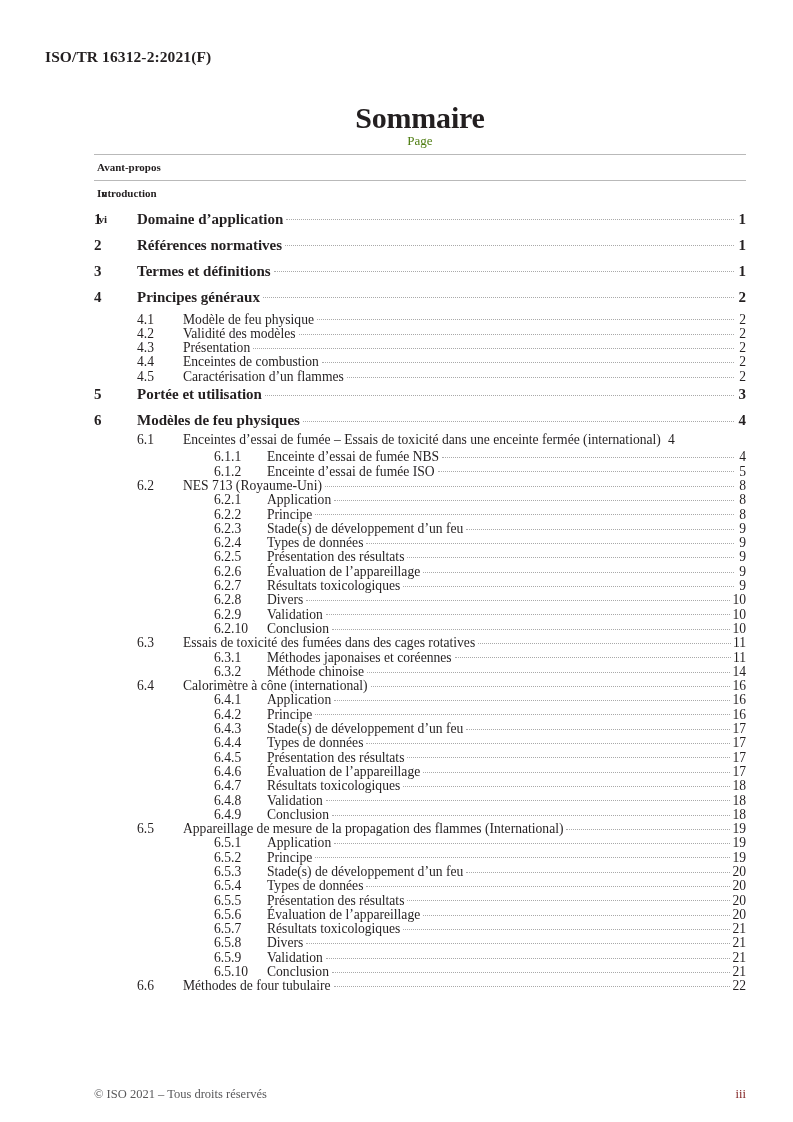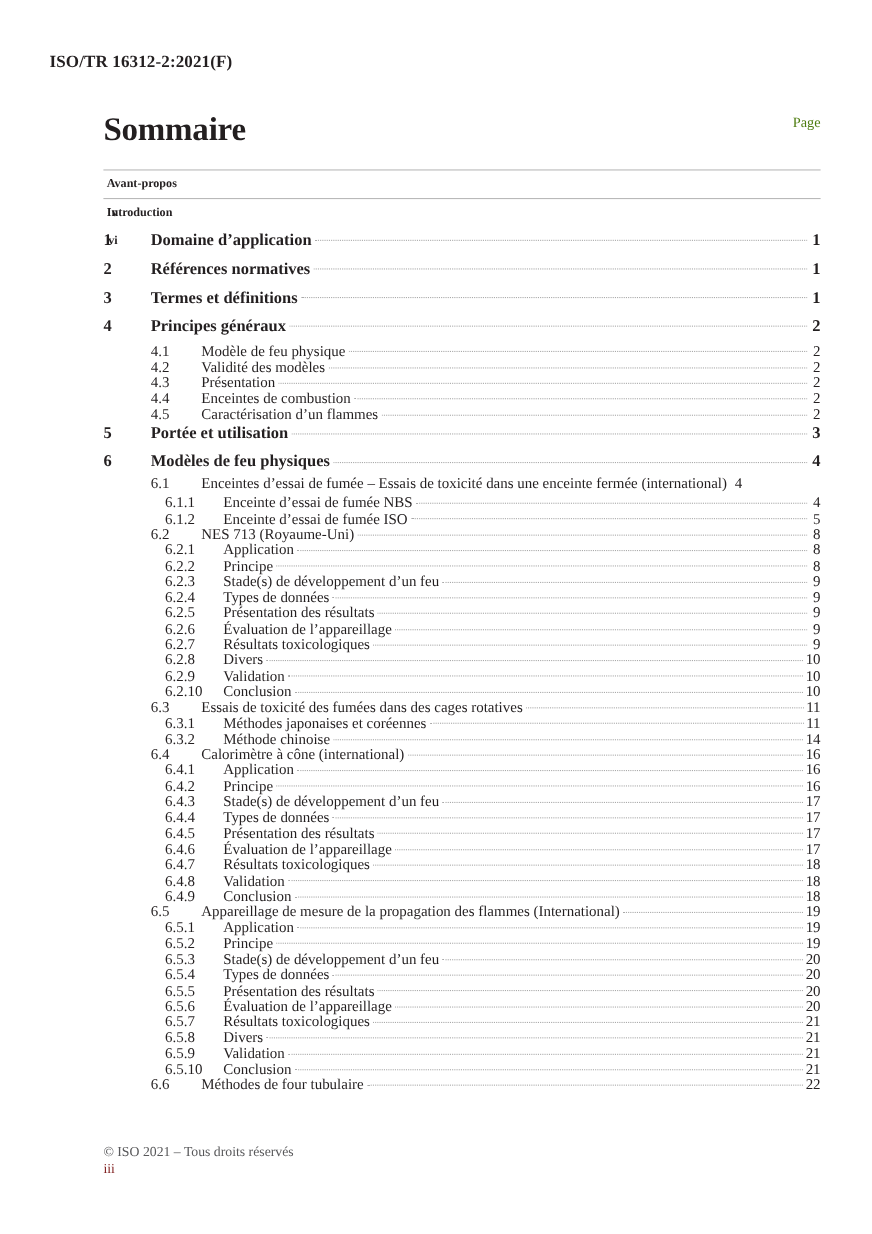--- a/index.html
+++ b/index.html
@@ -37,22 +37,23 @@
     color: #231f20;
   }
 
   
   .title-row {
     position: absolute;
     top: 103px;
     left: 94px;
     width: 652px;
     display: flex;
-    align-items: flex-start;
+    align-items: center;
     justify-content: space-between;
+    flex-direction: column;
   }
   .doc-title {
     font-size: 30px;
     font-weight: bold;
     line-height: 1;
     letter-spacing: -0.2px;
   }
   .page-col-label {
     font-size: 13px;
     font-weight: normal;
@@ -145,35 +146,34 @@
   }
   .lvl-2 .num { width: 46px; margin-left: 43px; }
 
   
   .lvl-3 {
     font-weight: normal;
     font-size: 13.6px;
     height: 14.3px;
     line-height: 14.3px;
   }
-  .lvl-3 .num { width: 53px; margin-left: 56px; }
+  .lvl-3 .num { width: 53px; margin-left: 120px; }
   .no-leader .pg { margin-left: 4px; }
 
   
   .doc-footer {
     position: absolute;
-    bottom: 52px;
+    bottom: 20px;
     left: 94px;
     width: 652px;
     display: flex;
     align-items: baseline;
     justify-content: space-between;
     font-size: 12.5px;
     color: #58585a;
-    flex-direction: column;
   }
   .folio { font-size: 12.5px; color: #7f1d1d; }
 </style>
 </head>
 <body>
 
 <div class="page">
 
   <div class="doc-header">ISO/TR 16312-2:2021(F)</div>
 

